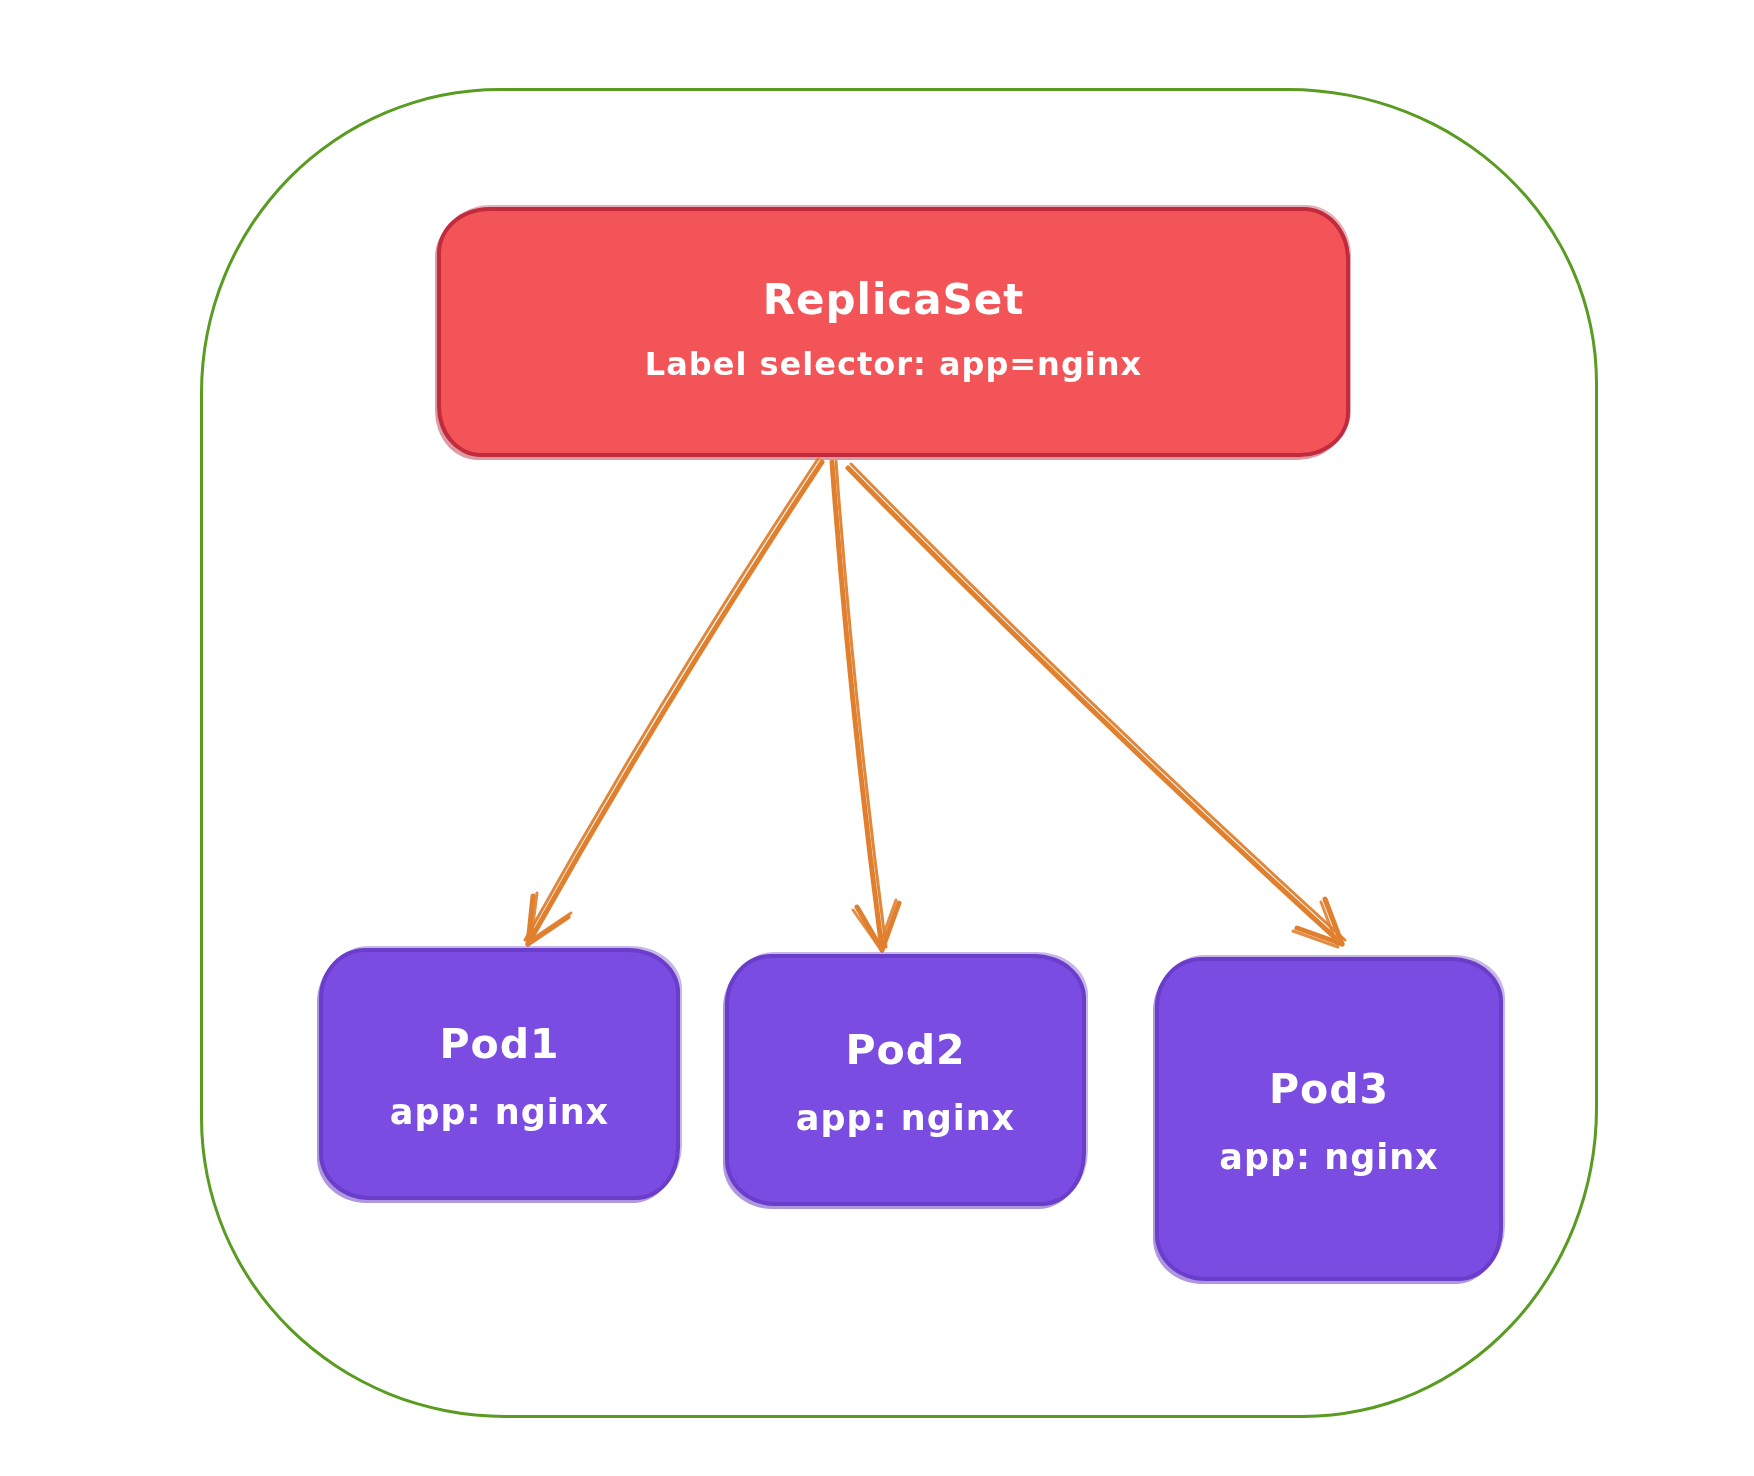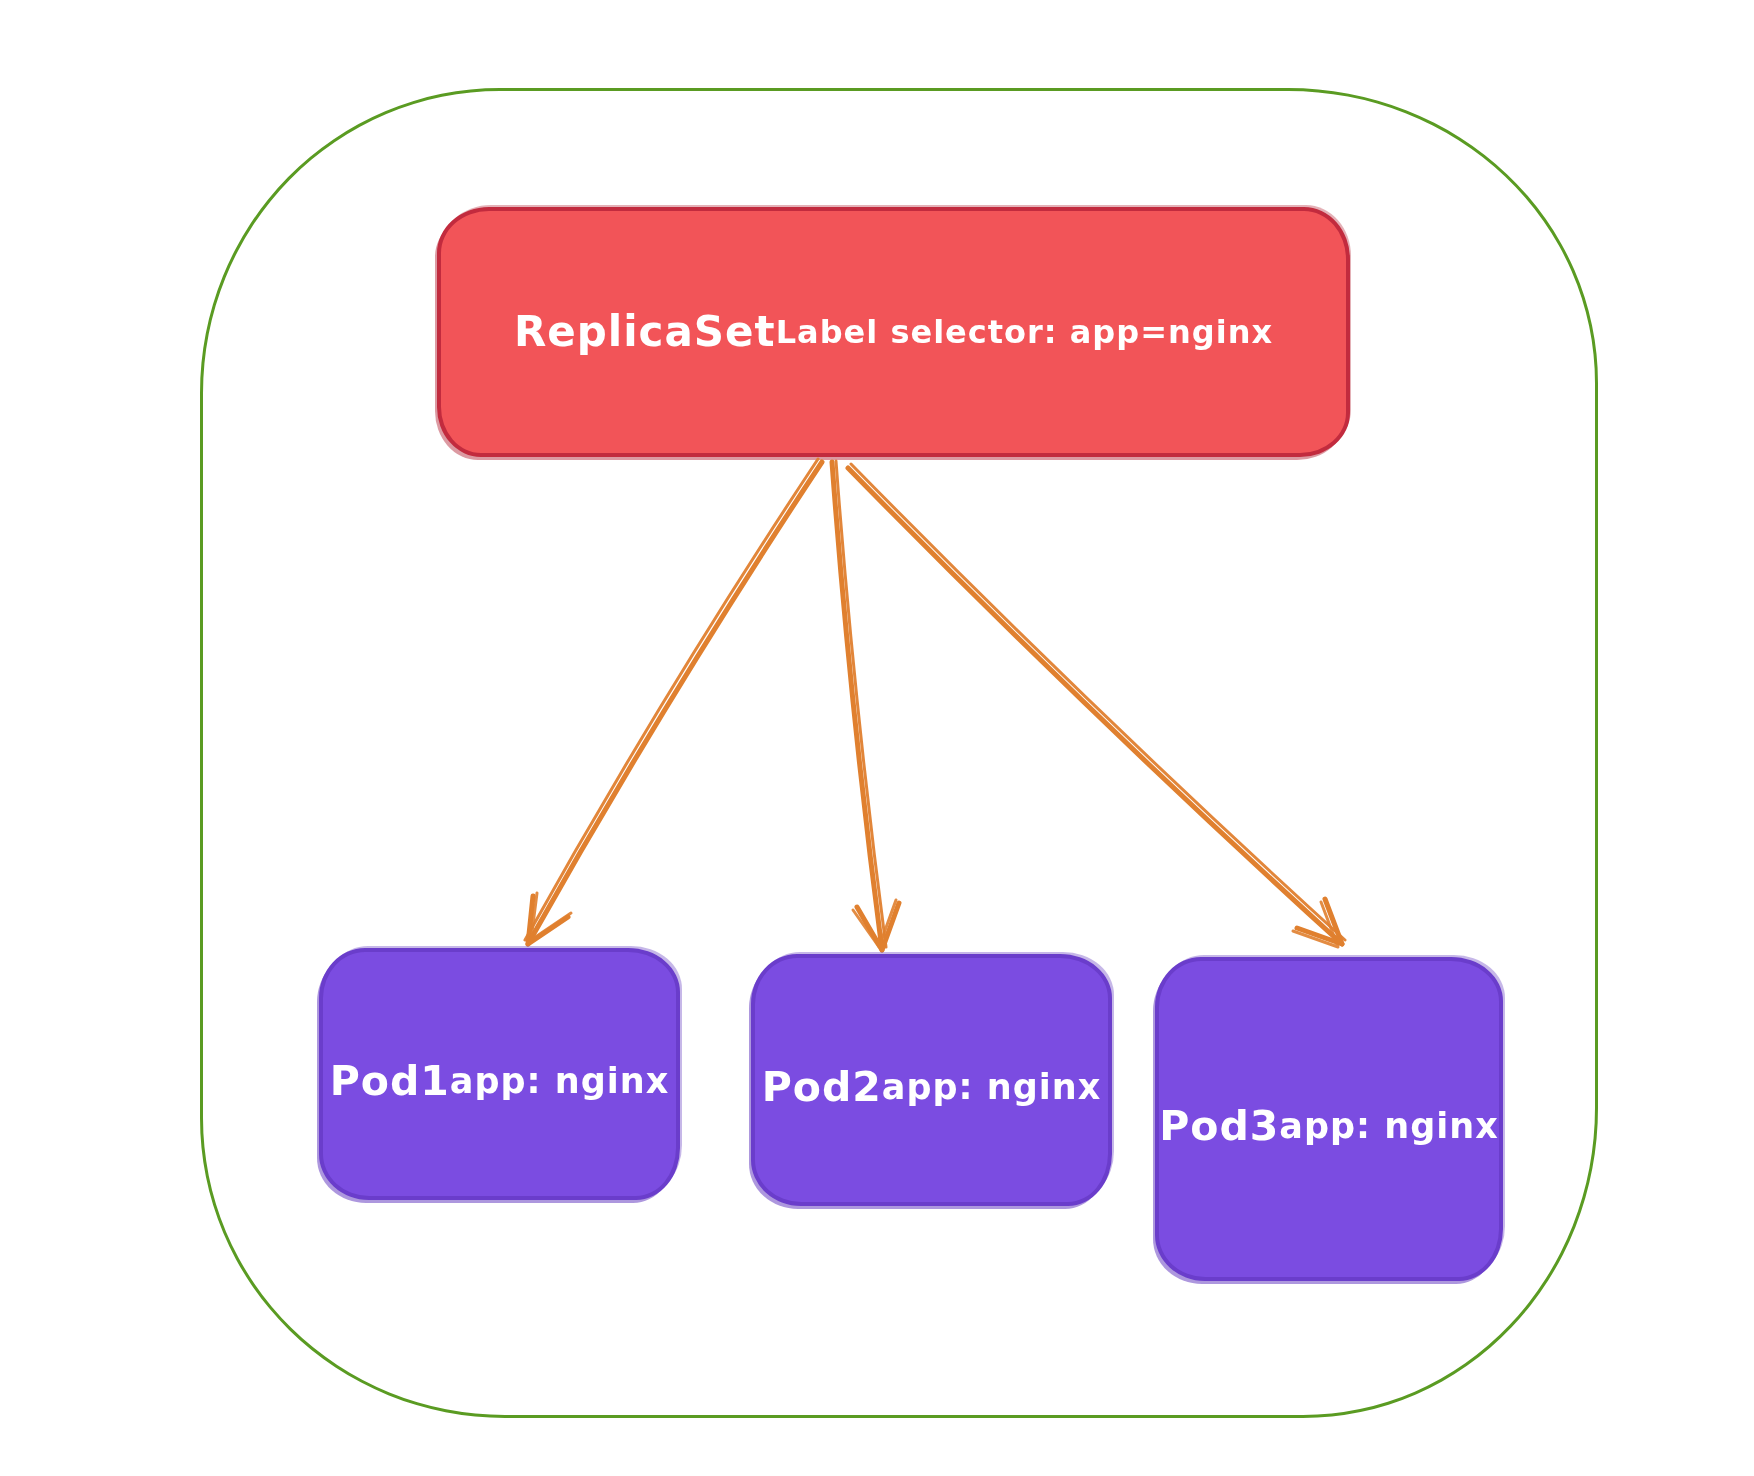--- a/index.html
+++ b/index.html
@@ -26,21 +26,21 @@
     left:200px;top:88px;width:1398px;height:1330px;
     border:3px solid var(--cluster-border);
     border-radius:300px 310px 295px 305px / 305px 295px 310px 300px;
     background:transparent;
     box-sizing:border-box;
   }
   
   .node{
     position:absolute;
     box-sizing:border-box;
-    display:flex;flex-direction:row;
+    display:flex;flex-direction:column;
     align-items:center;justify-content:center;
     color:var(--node-text);
     text-align:center;
     letter-spacing:1px;
     font-weight:bold;
   }
   .replicaset{
     left:437px;top:207px;width:913px;height:250px;
     background:var(--replicaset-fill);
     border:4px solid var(--replicaset-border);
@@ -53,21 +53,21 @@
     width:361px;height:252px;
     background:var(--pod-fill);
     border:4px solid var(--pod-border);
     border-radius:46px 52px 44px 50px / 50px 44px 52px 46px;
     box-shadow:-3px 4px 0 -1px rgba(92,48,190,.5), 3px -3px 0 -1px rgba(92,48,190,.35);
     padding-top:14px;
   }
   .pod .title{font-size:41px;line-height:62px;}
   .pod .label{font-size:35px;line-height:74px;}
   #pod1{left:319px;top:948px;}
-  #pod2{left:751px;top:954px;align-items:center;}
+  #pod2{left:725px;top:954px;align-items:center;}
   #pod3{left:1155px;top:957px;width:348px;height:324px;}
   svg.arrows{
     position:absolute;left:0;top:0;width:1754px;height:1476px;
     pointer-events:none;
   }
   svg.arrows path{
     fill:none;
     stroke:var(--arrow);
     stroke-linecap:round;
     stroke-linejoin:round;

